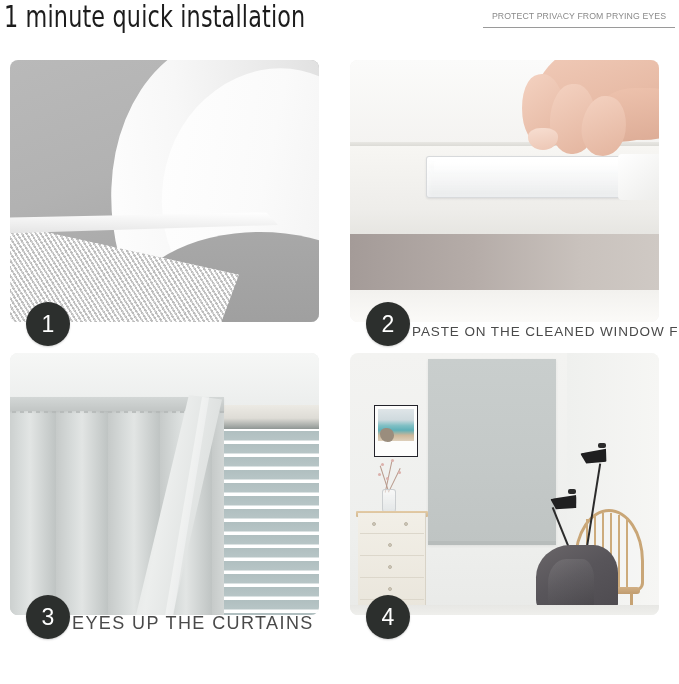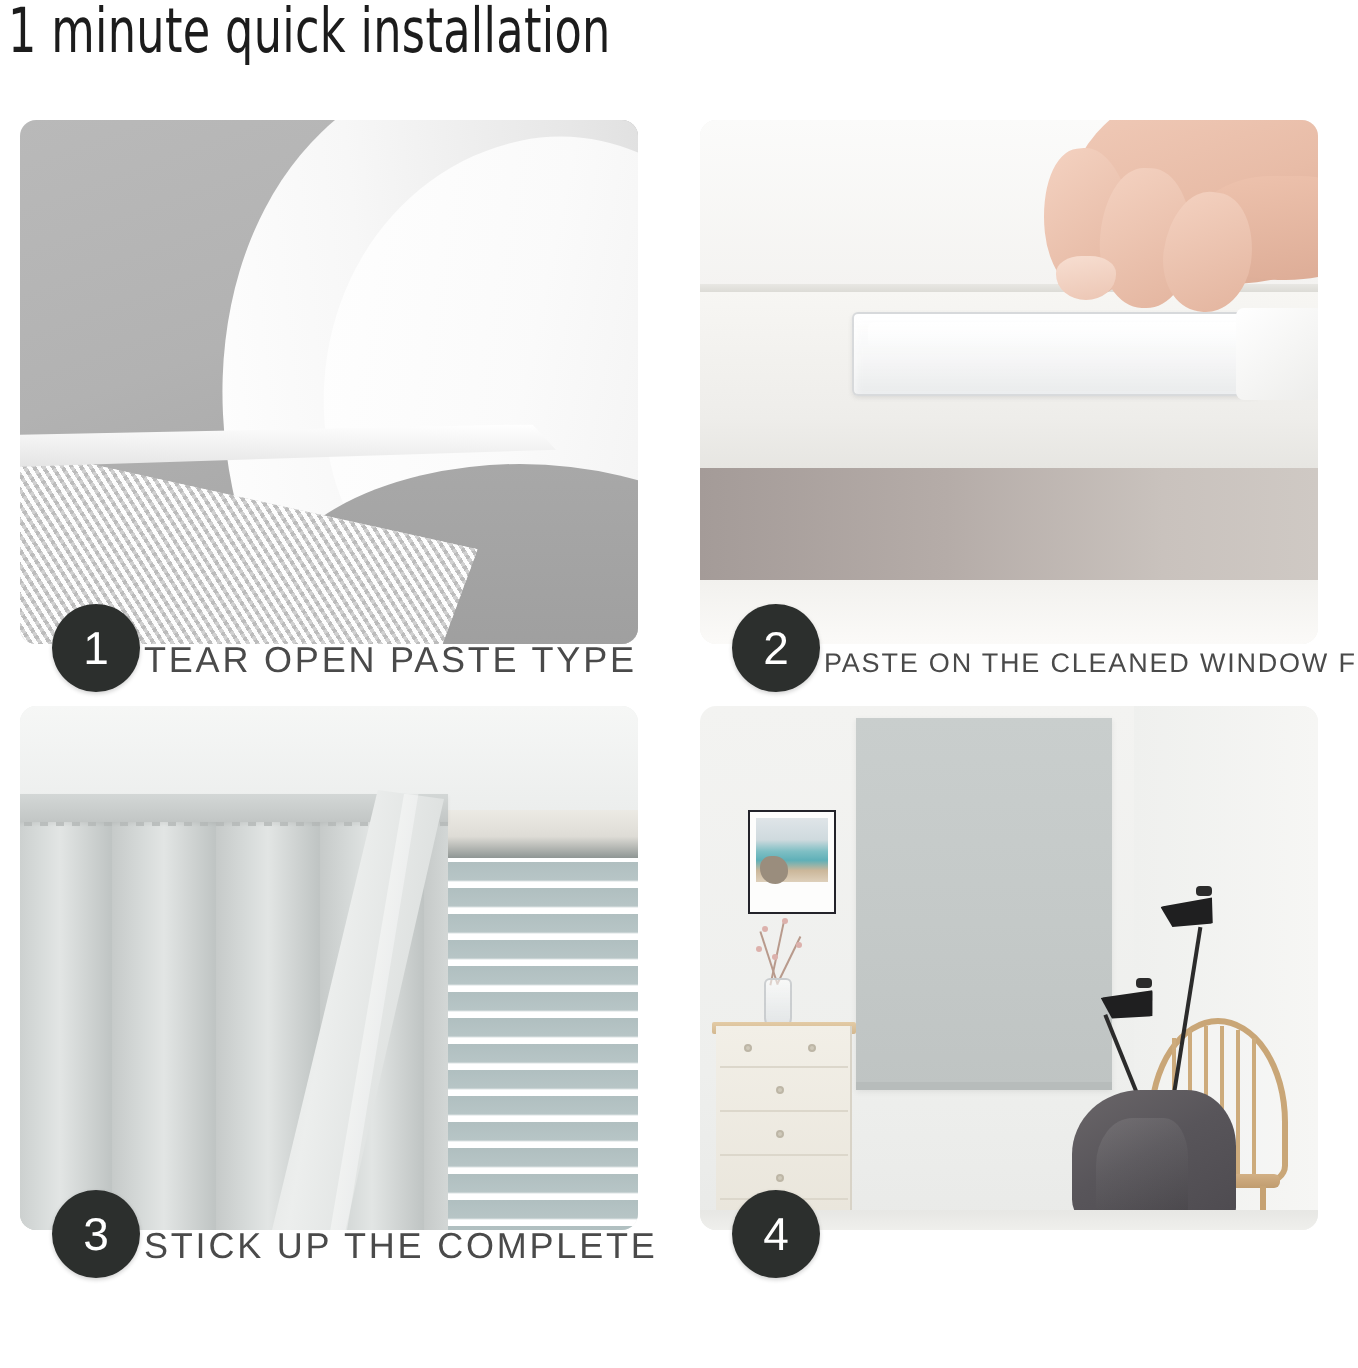--- a/index.html
+++ b/index.html
@@ -345,36 +345,39 @@
     background: linear-gradient(180deg,#e7e7e4,#efefec);
   }
 </style>
 </head>
 <body>
 
 <div id="page">
 
   <div class="header">
     <div class="title">1 minute quick installation</div>
+    <div class="tagline-wrap">
+      <div class="tagline">PROTECT PRIVACY FROM PRYING EYES</div>
+      <div class="tagline-rule"></div>
+    </div>
   </div>
 
   <div class="grid">
 
     <div class="cell c1">
       <div class="photo p1">
         <div class="darkwedge"></div>
         <div class="glossband"></div>
         <div class="glossband2"></div>
         <div class="botshade"></div>
         <div class="mesh"></div>
         <div class="meshedge"></div>
       </div>
       <div class="caption">
         <div class="badge">1</div>
-        <div class="caption-text">TEAR OPEN PASTE TYPE</div>
       </div>
     </div>
 
     <div class="cell c2">
       <div class="photo p2">
         <div class="frame-upper"></div>
         <div class="frame-lip"></div>
         <div class="frame-face"></div>
         <div class="strip"></div>
         <div class="strip-gloss"></div>
@@ -402,21 +405,21 @@
         <div class="blinds"></div>
         <div class="blinds-head"></div>
         <div class="curtain"></div>
         <div class="curtain-top"></div>
         <div class="curtain-stitch"></div>
         <div class="fold"></div>
         <div class="fold-edge"></div>
       </div>
       <div class="caption">
         <div class="badge">3</div>
-        <div class="caption-text">STICK UP THE COMPLETE</div>
+        <div class="caption-text">EYES UP THE CURTAINS</div>
       </div>
     </div>
 
     <div class="cell c4">
       <div class="photo p4">
         <div class="wall-right"></div>
         <div class="blackout"></div>
         <div class="blackout-hem"></div>
 
         <div class="artframe">

